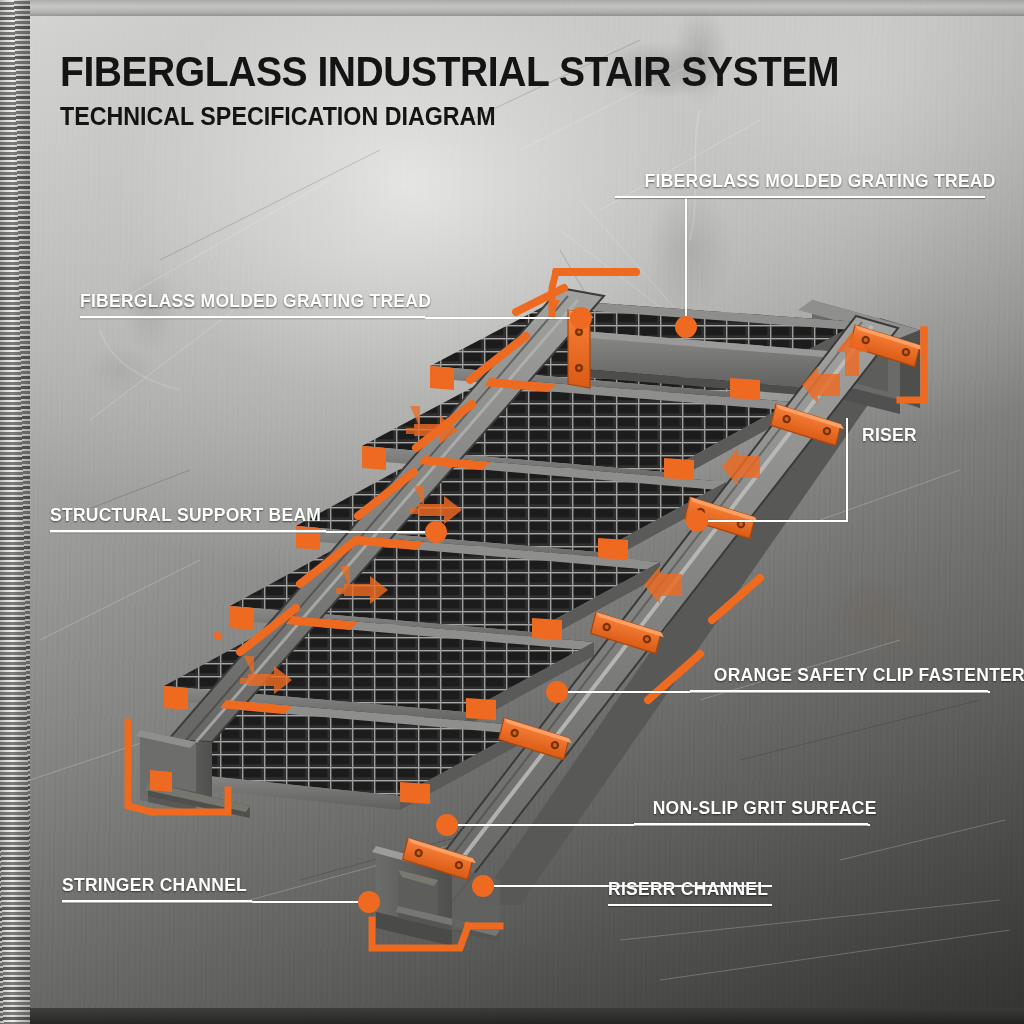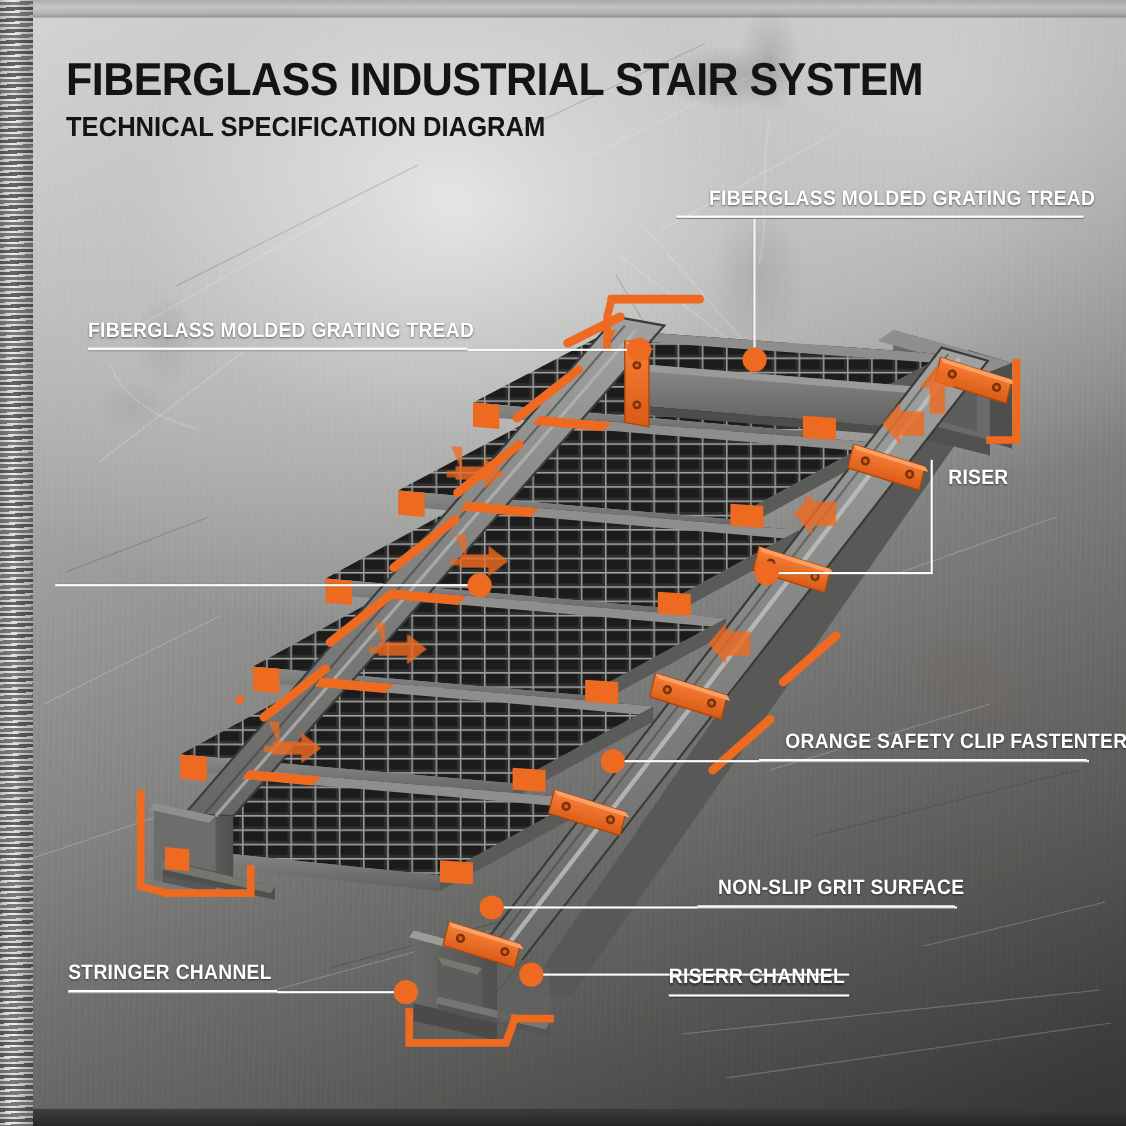--- a/index.html
+++ b/index.html
@@ -495,20 +495,24 @@
   <div class="callout right" style="left:615px;top:170px;width:370px;">
     <span class="txt">FIBERGLASS MOLDED GRATING TREAD</span>
     <span class="rule"></span>
   </div>
 
   <div class="callout" style="left:80px;top:290px;width:345px;">
     <span class="txt">FIBERGLASS MOLDED GRATING TREAD</span>
     <span class="rule"></span>
   </div>
 
+  <div class="callout" style="left:50px;top:504px;width:276px;">
+    <span class="txt">STRUCTURAL SUPPORT BEAM</span>
+    <span class="rule"></span>
+  </div>
 
   <div class="callout" style="left:862px;top:424px;width:68px;">
     <span class="txt">RISER</span>
   </div>
 
   <div class="callout right" style="left:690px;top:664px;width:298px;">
     <span class="txt">ORANGE SAFETY CLIP FASTENTER</span>
     <span class="rule"></span>
   </div>
 

